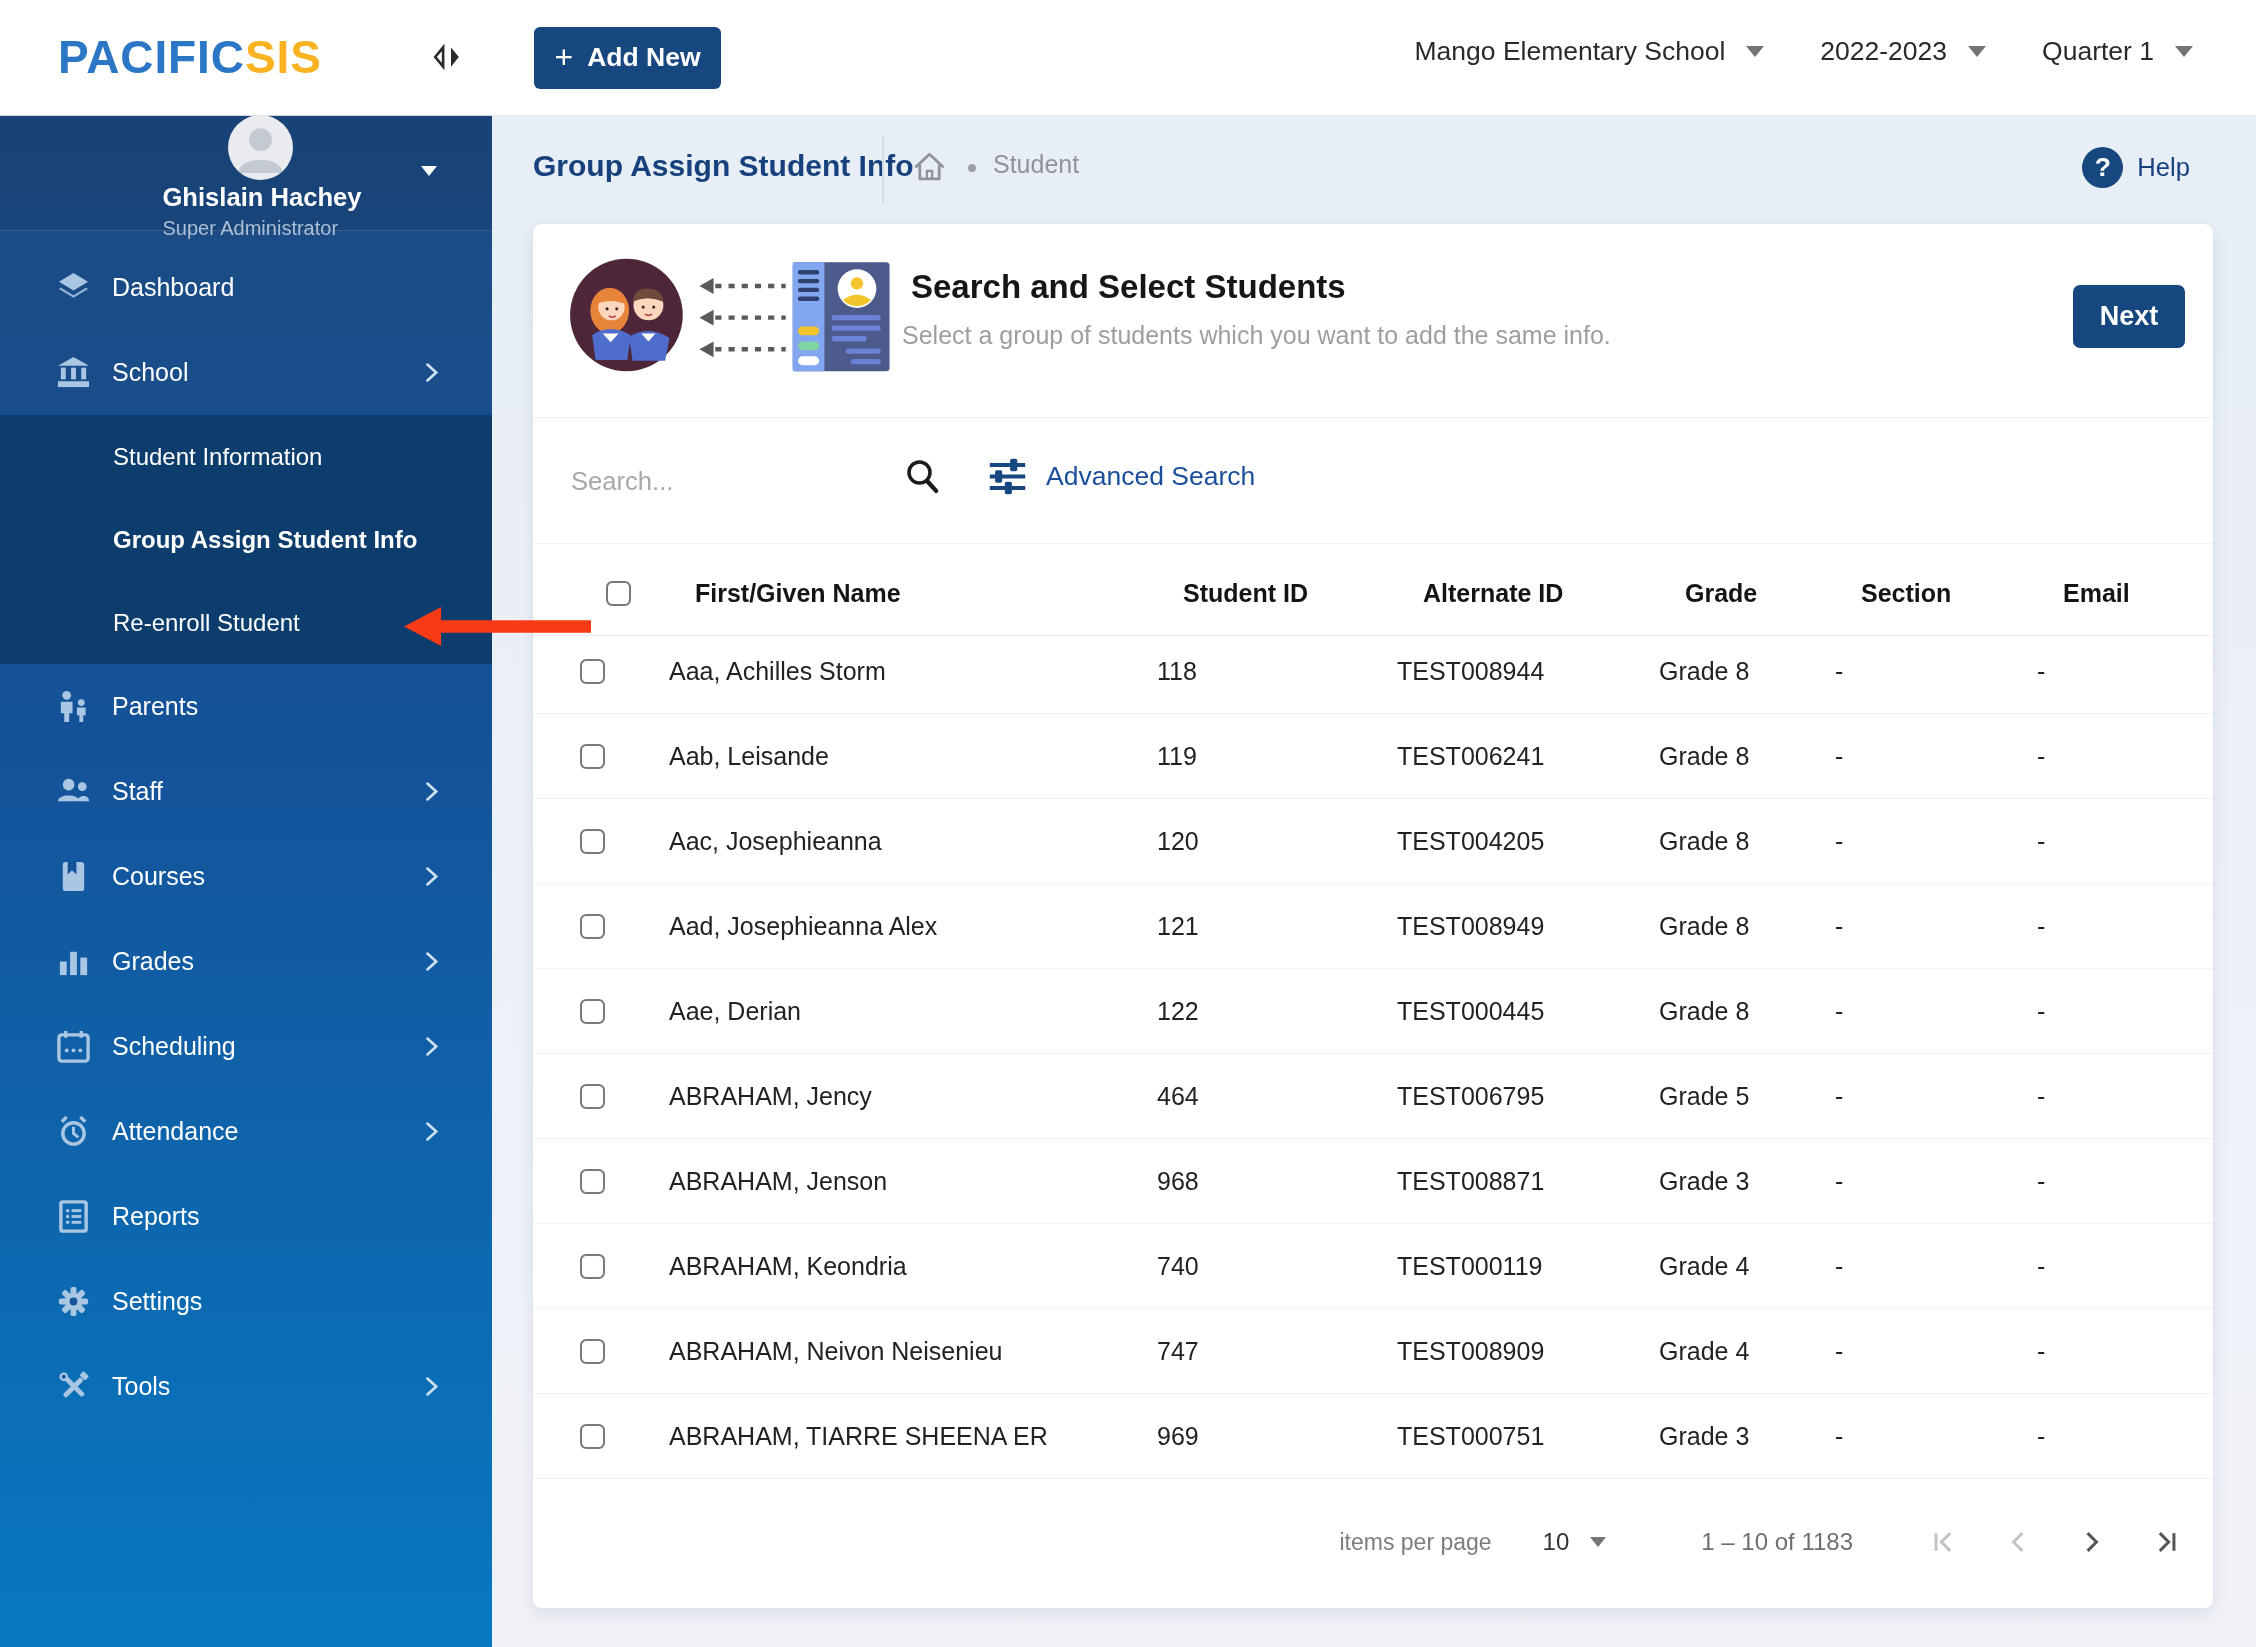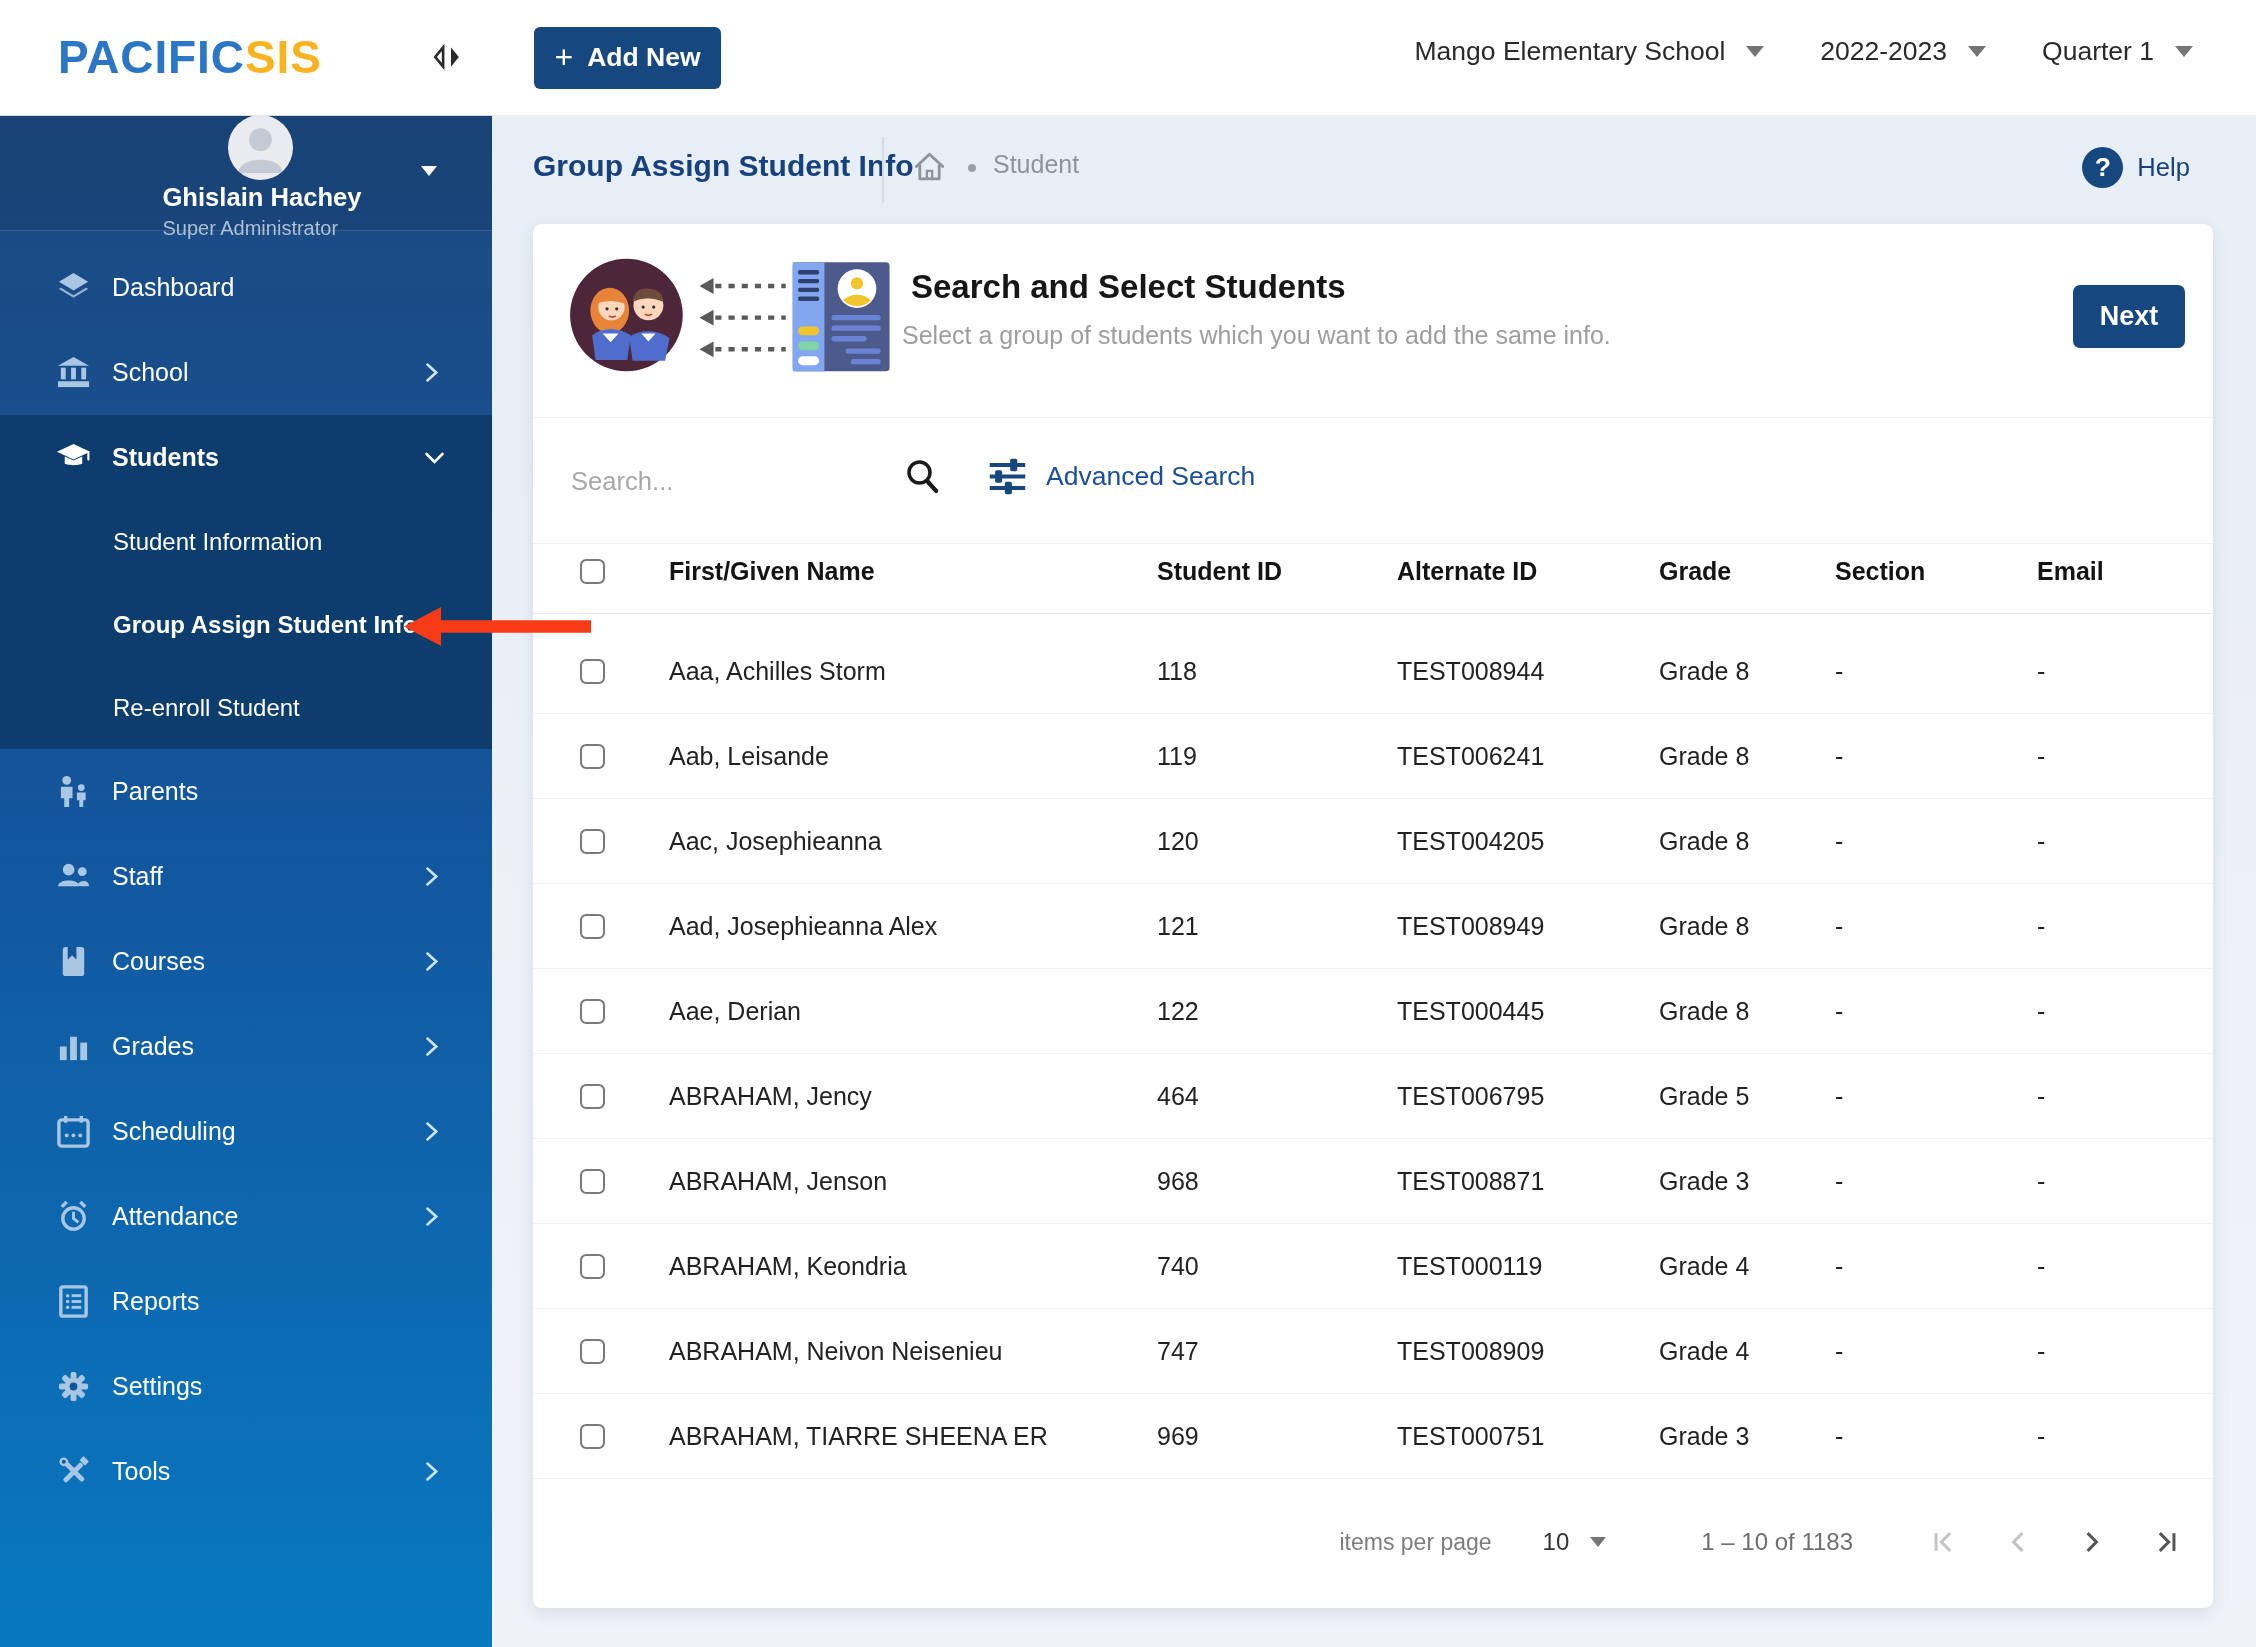--- a/index.html
+++ b/index.html
@@ -87,21 +87,21 @@
             font-family:"Liberation Sans",sans-serif;}
 
   .search-row{position:absolute;left:0;top:194px;width:100%;height:126px;border-bottom:1.8px solid #f1f1f1;}
   .search-input{position:absolute;left:38px;top:39px;width:318px;height:49px;border:none;outline:none;
                 font-size:25.6px;color:#333;font-family:"Liberation Sans",sans-serif;background:transparent;}
   .search-input::placeholder{color:#a8a8a8;}
   .search-icon{position:absolute;left:369px;top:37px;width:42px;height:42px;cursor:pointer;}
   .tune-icon{position:absolute;left:455px;top:39px;width:39px;height:39px;cursor:pointer;}
   .adv-link{position:absolute;left:513px;top:43px;font-size:26.5px;color:var(--link);cursor:pointer;}
 
-  .thead{position:absolute;left:0;top:305px;width:100%;height:85px;border-bottom:1.8px solid #ececec;}
+  .thead{position:absolute;left:0;top:327px;width:100%;height:85px;border-bottom:1.8px solid #ececec;padding-left:26px;}
   .grid-row{display:grid;grid-template-columns:101px 488px 240px 262px 176px 202px 1fr;align-items:center;height:100%;
             padding-left:35px;}
   .checkbox{width:25px;height:25px;border:2.6px solid #7a7a7a;border-radius:6.2px;margin-left:12.4px;cursor:pointer;background:#fff;}
   .th{font-size:25px;font-weight:700;color:#141414;}
   .tbody{position:absolute;left:0;top:405px;width:100%;}
   .trow{height:85px;border-bottom:1.8px solid #f2f2f2;}
   .td{font-size:25px;color:#222;}
 
   .pagination{position:absolute;left:0;bottom:0;width:100%;height:132px;display:flex;align-items:center;
               justify-content:flex-end;padding-right:32px;}
@@ -185,35 +185,20 @@
       </span>
       <span class="nav-label">School</span>
       <span class="nav-chevron">
         <svg width="17.6" height="25" viewBox="0 0 20 28">
             <path d="M5 5 L15 14 L5 23" fill="none" stroke="#cfe2f2" stroke-width="3" stroke-linecap="round"></path>
           </svg>
       </span>
     </div>
 
     <div class="active-band">
-      <div class="nav-item">
-        <span class="nav-icon">
-          <svg width="35" height="35" viewBox="0 0 36 36">
-              <path d="M18 4 L35 12 18 20 1 12 Z" fill="#ffffff"></path>
-              <path d="M9 17 v7 c0 2.5 18 2.5 18 0 v-7 l-9 4.2 Z" fill="#ffffff"></path>
-              <rect x="32.2" y="12" width="2.2" height="9" rx="1" fill="#ffffff"></rect>
-            </svg>
-        </span>
-        <span class="nav-label bold">Students</span>
-        <span class="nav-chevron">
-          <svg width="23" height="25" viewBox="0 0 26 28">
-              <path d="M4 10 L13 19 L22 10" fill="none" stroke="#ffffff" stroke-width="3" stroke-linecap="round"></path>
-            </svg>
-        </span>
-      </div>
       <div class="nav-sub">
         <span class="nav-label">Student Information</span>
       </div>
       <div class="nav-sub active">
         <span class="nav-label">Group Assign Student Info</span>
       </div>
       <div class="nav-sub">
         <span class="nav-label">Re-enroll Student</span>
       </div>
     </div>

